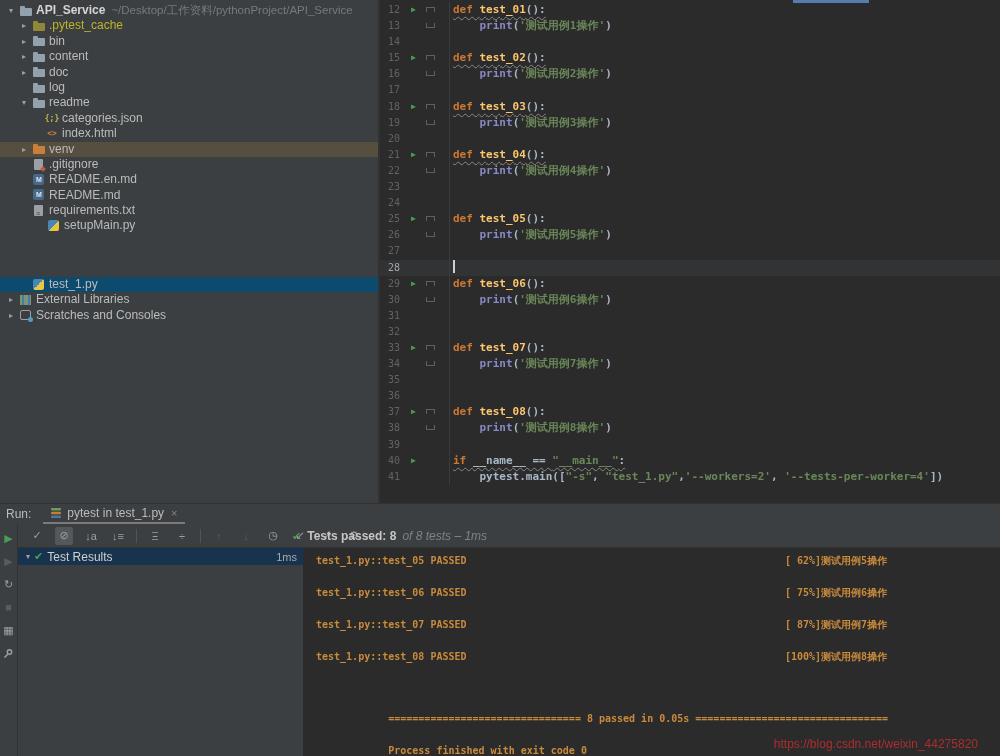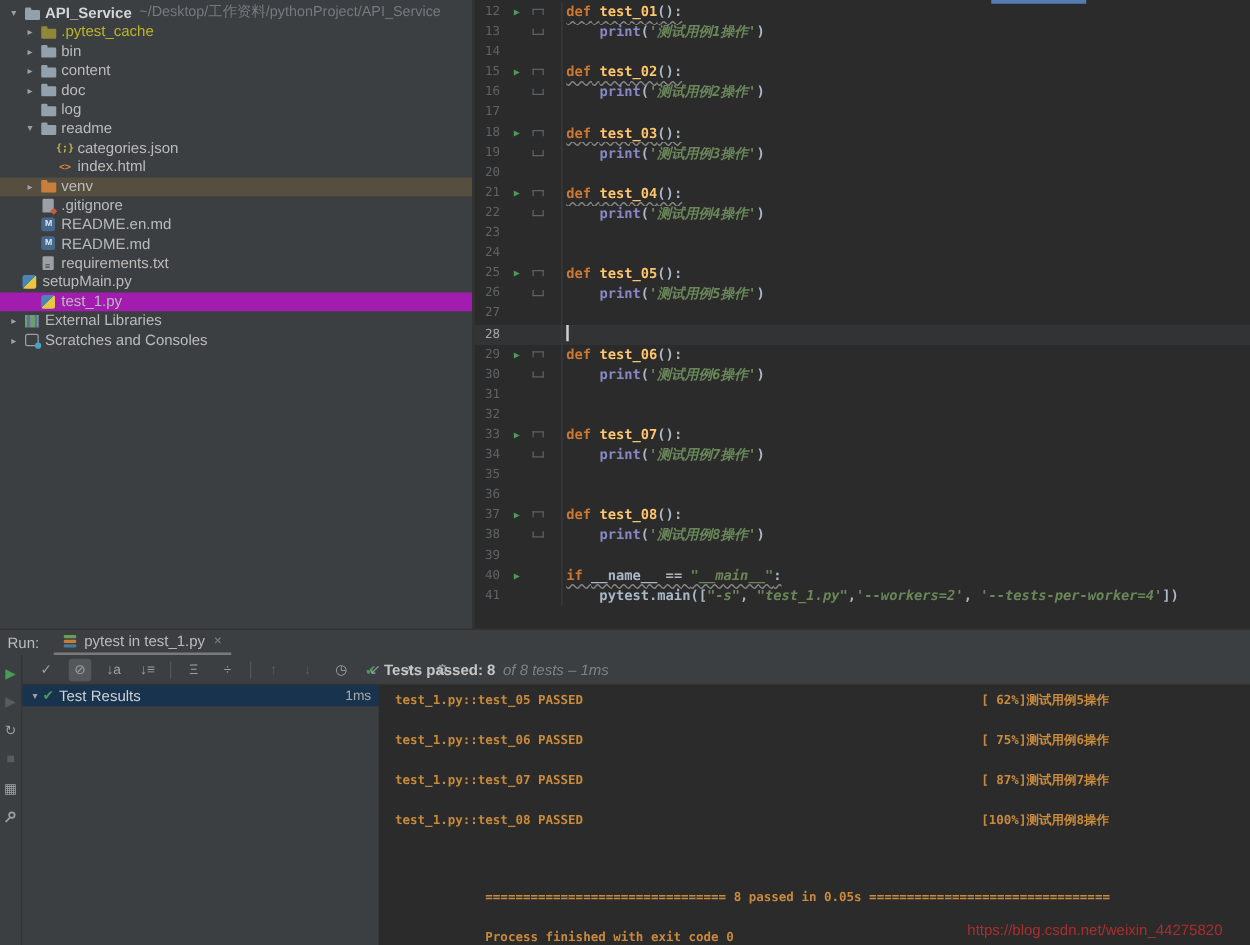--- a/index.html
+++ b/index.html
@@ -4,21 +4,21 @@
 <style>
   html,body{margin:0;padding:0;background:#202020;}
   #app{position:relative;width:1000px;height:756px;background:#3C3F41;overflow:hidden;
        font-family:"Liberation Sans",sans-serif;-webkit-font-smoothing:antialiased;}
 
   
   #tree-panel{position:absolute;left:0;top:0;width:378px;height:503px;background:#3C3F41;overflow:hidden;}
   #tree-rows{padding-top:3px;}
   .trow{height:15.4px;line-height:15.4px;display:flex;align-items:center;white-space:nowrap;overflow:hidden;
         font-size:12px;color:#BBBBBB;}
-  .trow.selected{background:#a21caf;}
+  .trow.selected{background:#0c4a6e;margin-top:43px;}
   .trow.excluded{background:#564E3E;}
   .chev{width:12px;flex:none;font-size:8px;color:#9DA0A2;text-align:center;}
   .tlabel{margin-left:2px;}
   .tlabel.bold{font-weight:bold;color:#D5D5D5;}
   .tlabel.olive{color:#BBB529;}
   .tsuffix{margin-left:6px;color:#747A80;font-size:11.5px;}
 
   .ic{width:16px;height:14px;display:inline-flex;align-items:center;justify-content:center;
       margin-left:1px;position:relative;flex:none;}
   .ic-folder::before,.ic-folder-excluded::before,.ic-folder-orange::before{
@@ -49,21 +49,21 @@
   #editor-lines{padding-top:2px;font-family:"DejaVu Sans Mono",monospace;font-size:11px;font-weight:bold;}
   .eline{height:16.1px;line-height:16.1px;display:flex;white-space:pre;}
   .eline.cur{background:#323334;}
   .lnum{width:20px;flex:none;text-align:right;color:#606366;font-size:10px;font-weight:normal;}
   .eline.cur .lnum{color:#A4A6A8;}
   .lrun{width:13px;flex:none;margin-left:7px;text-align:center;color:#499C54;font-size:8px;}
   .lfold{width:9px;height:5px;flex:none;margin-left:6px;margin-top:5px;box-sizing:border-box;}
   .lfold.start{border:1px solid #5E6163;border-bottom:none;}
   .lfold.end{border:1px solid #5E6163;border-top:none;}
   .lcode{border-left:1px solid #3A3C3E;margin-left:14px;padding-left:3px;flex:1;}
-  .kw{color:#CC7832;} .fn{color:#FFC66D;} .bi{color:#8888C6;} .str{color:#6A8759;font-style:italic;} .pn{color:#A9B7C6;}
+  .kw{color:#CC7832;} .fn{color:#FFC66D;} .bi{color:#8888C6;} .str{color:#6A8759;} .pn{color:#A9B7C6;}
   .wavy{text-decoration:underline wavy rgba(150,150,150,.85);text-decoration-thickness:1px;text-underline-offset:3px;}
   .caret{display:inline-block;width:1.5px;height:13px;background:#CFCFCF;vertical-align:middle;margin-top:-2px;}
 
   
   #run-panel{position:absolute;left:0;top:503px;right:0;bottom:0;background:#3C3F41;border-top:1px solid #323232;box-sizing:border-box;}
   .rp-header{height:20px;display:flex;align-items:center;}
   .run-label{margin-left:6px;font-size:12px;color:#BBBBBB;}
   .run-tab{margin-left:12px;height:100%;display:inline-flex;align-items:center;gap:5px;padding:0 7px;
       border-bottom:2px solid #7A7A7A;box-sizing:border-box;font-size:12px;color:#BBBBBB;}
   .tab-close{color:#848484;font-size:11px;margin-left:2px;}
@@ -168,21 +168,21 @@
         <div class="trow" style="padding-left: 18px;">
           <span class="chev"></span>
           <span class="ic ic-md"></span>
           <span class="tlabel">README.md</span>
         </div>
         <div class="trow" style="padding-left: 18px;">
           <span class="chev"></span>
           <span class="ic ic-txt"></span>
           <span class="tlabel">requirements.txt</span>
         </div>
-        <div class="trow" style="padding-left: 3px;">
+        <div class="trow" style="padding-left: 33px;">
           <span class="chev"></span>
           <span class="ic ic-py"></span>
           <span class="tlabel">setupMain.py</span>
         </div>
         <div class="trow selected" style="padding-left: 18px;">
           <span class="chev"></span>
           <span class="ic ic-py"></span>
           <span class="tlabel">test_1.py</span>
         </div>
         <div class="trow" style="padding-left: 5px;">

